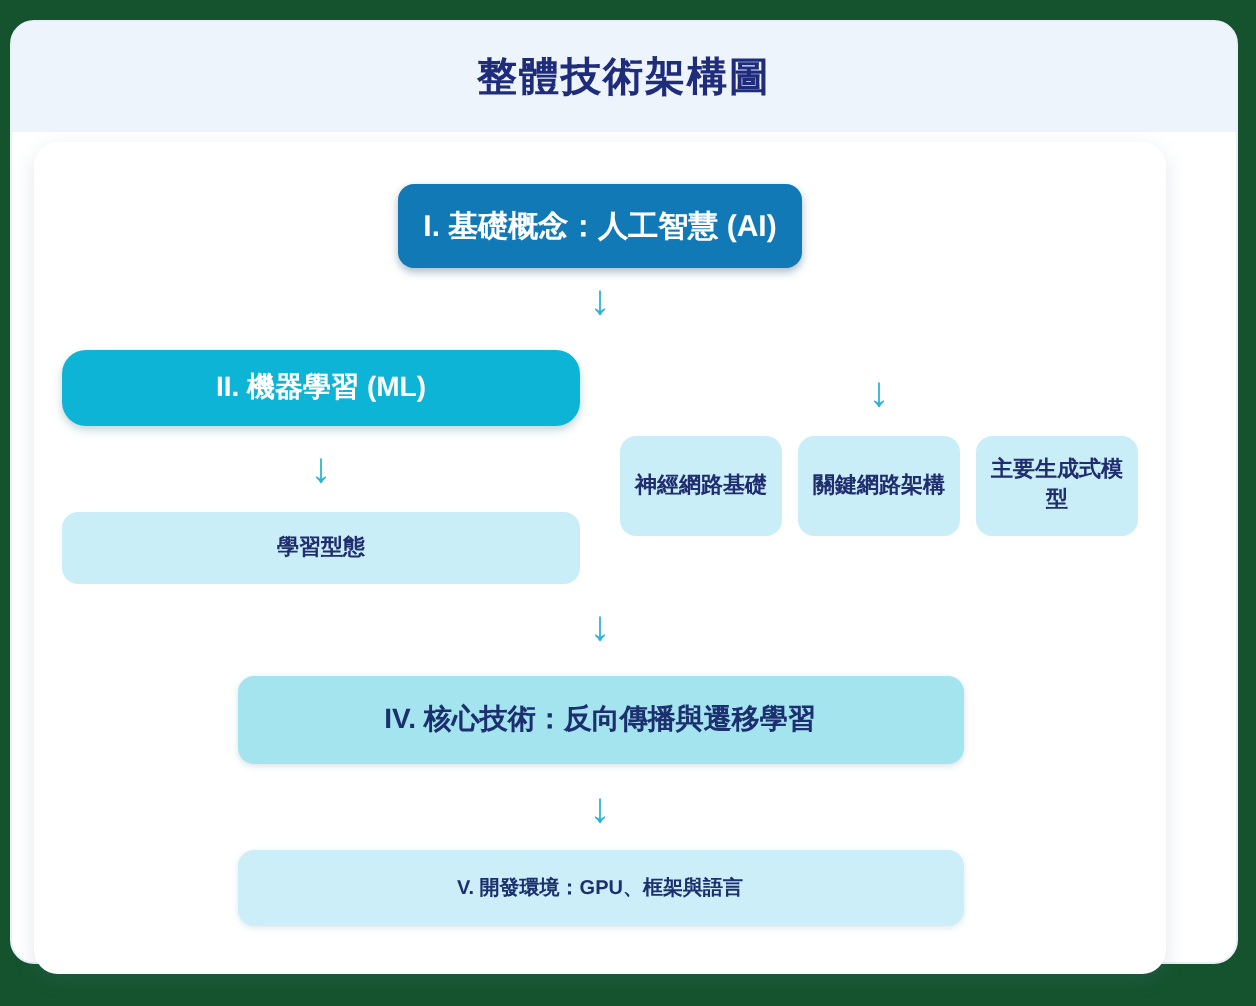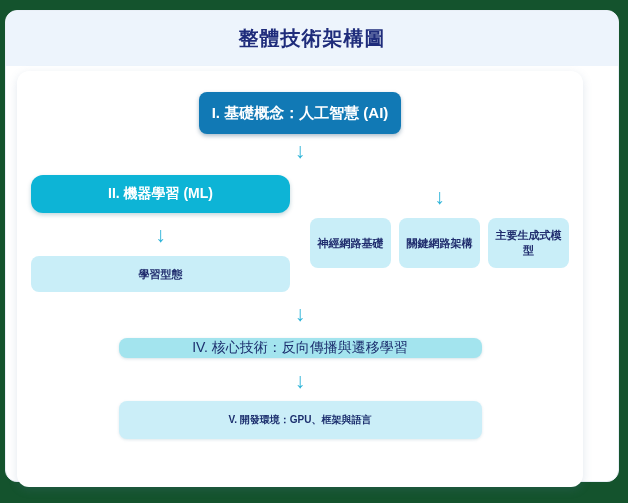--- a/index.html
+++ b/index.html
@@ -94,27 +94,27 @@
     border-radius: 8px;
     color: #202d6e;
     font-size: 11px;
     font-weight: bold;
     line-height: 1.35;
     padding: 3px 6px;
   }
   .arrow-2 { margin: 12px 0 0; }
   .box-teal {
     margin: 14px auto 0;
-    width: 363px; height: 20px;
+    width: 363px; height: 44px;
     background: #a3e4ee;
     border-radius: 8px;
     box-shadow: 0 1px 3px rgba(90, 140, 160, 0.25);
     color: #1c2f6e;
     font-size: 14px;
-    font-weight: normal;
+    font-weight: bold;
   }
   .arrow-3 { margin: 15px 0 0; height: 16px; line-height: 16px; }
   .box-lightcyan {
     margin: 12px auto 0;
     width: 363px; height: 38px;
     background: #cbeef8;
     border-radius: 8px;
     box-shadow: 0 1px 3px rgba(90, 140, 160, 0.2);
     color: #1c2f6e;
     font-size: 10px;

